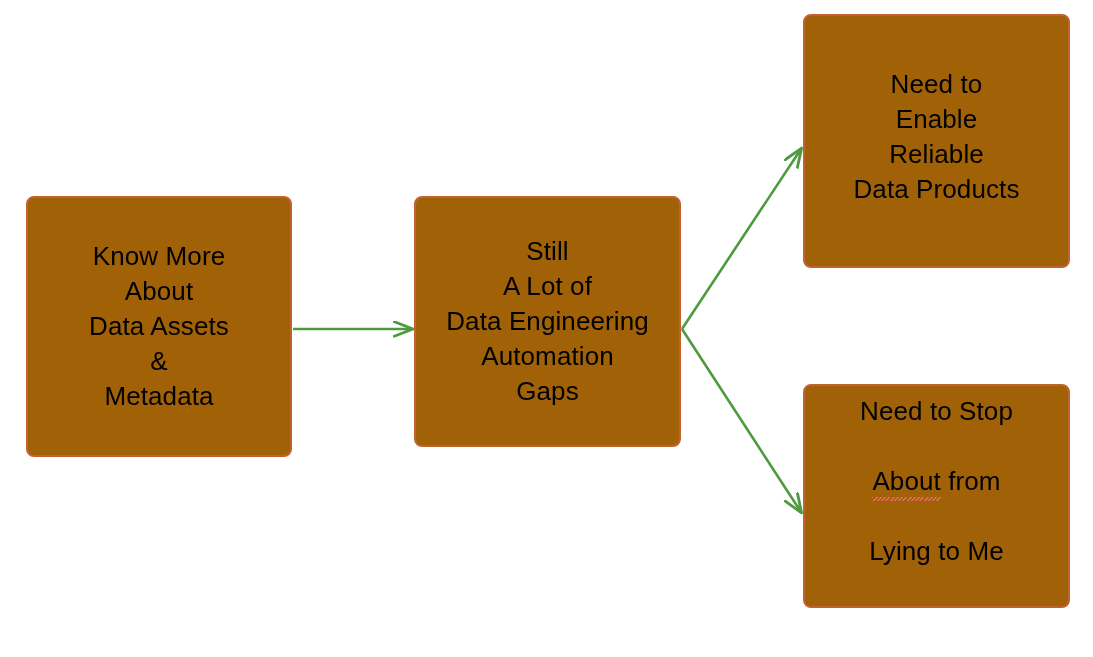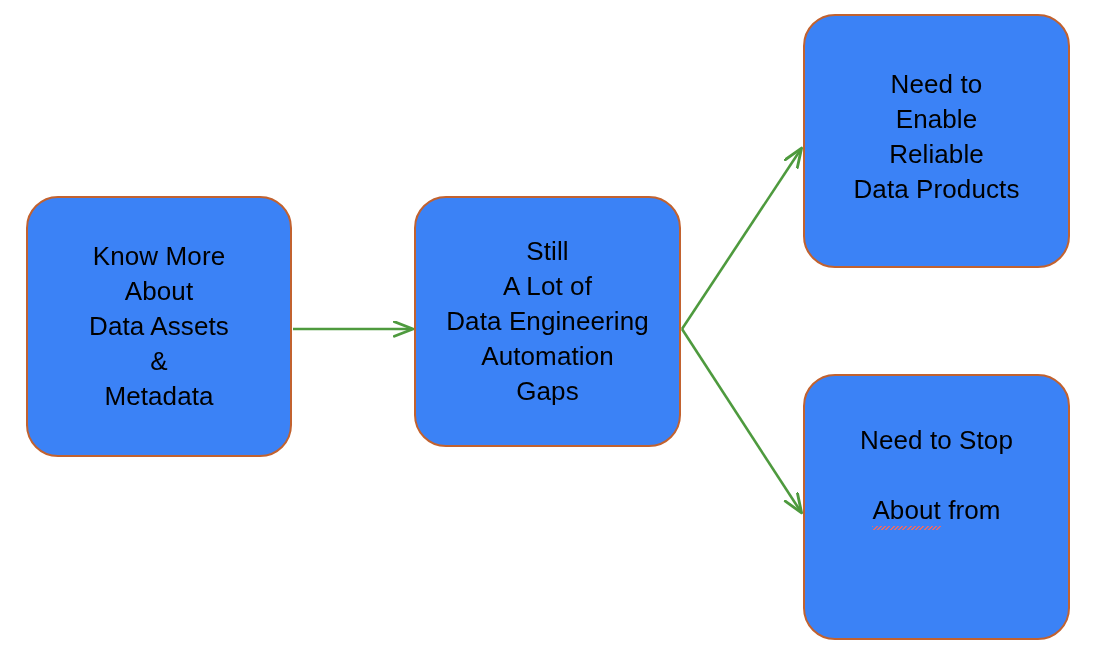--- a/index.html
+++ b/index.html
@@ -24,22 +24,22 @@
     width: 1093px;
     height: 657px;
     background: #ffffff;
   }
 
   
   .node {
     position: absolute;
     box-sizing: border-box;
     border: 2px solid #C2622F;
-    border-radius: 32px;
-    background: #3b82f6;
+    border-radius: 8px;
+    background: #a16207;
     display: flex;
     align-items: center;
     justify-content: center;
     overflow: hidden;
   }
 
   .node-text {
     text-align: center;
     color: #000000;
     font-size: 26px;
@@ -47,21 +47,21 @@
     font-weight: 400;
     letter-spacing: 0.1px;
     white-space: pre-line;
     padding: 0 6px;
   }
 
   
   #node-know-more   { left: 26px;  top: 196px; width: 266px; height: 261px; }
   #node-gaps        { left: 414px; top: 196px; width: 267px; height: 251px; }
   #node-data-prod   { left: 803px; top: 14px;  width: 267px; height: 254px; }
-  #node-skynet      { left: 803px; top: 374px; width: 267px; height: 266px; }
+  #node-skynet      { left: 803px; top: 384px; width: 267px; height: 224px; }
 
   
   #node-data-prod .node-text { transform: translateY(-4px); }
   #node-skynet   .node-text  { transform: translateY(-32px); }
 
   
   .misspelled {
     position: relative;
     display: inline-block;
   }
@@ -128,17 +128,18 @@
     <div class="node-text">Need to
 Enable
 Reliable
 Data Products</div>
   </div>
 
   <div class="node" id="node-skynet">
     <div class="node-text">
       <span>Need to Stop</span><br>
       <span class="misspelled">About</span><span> from</span><br>
+      <span>Lying to Me</span>
     </div>
 
   </div>
 
 </div>
 
 </body></html>

